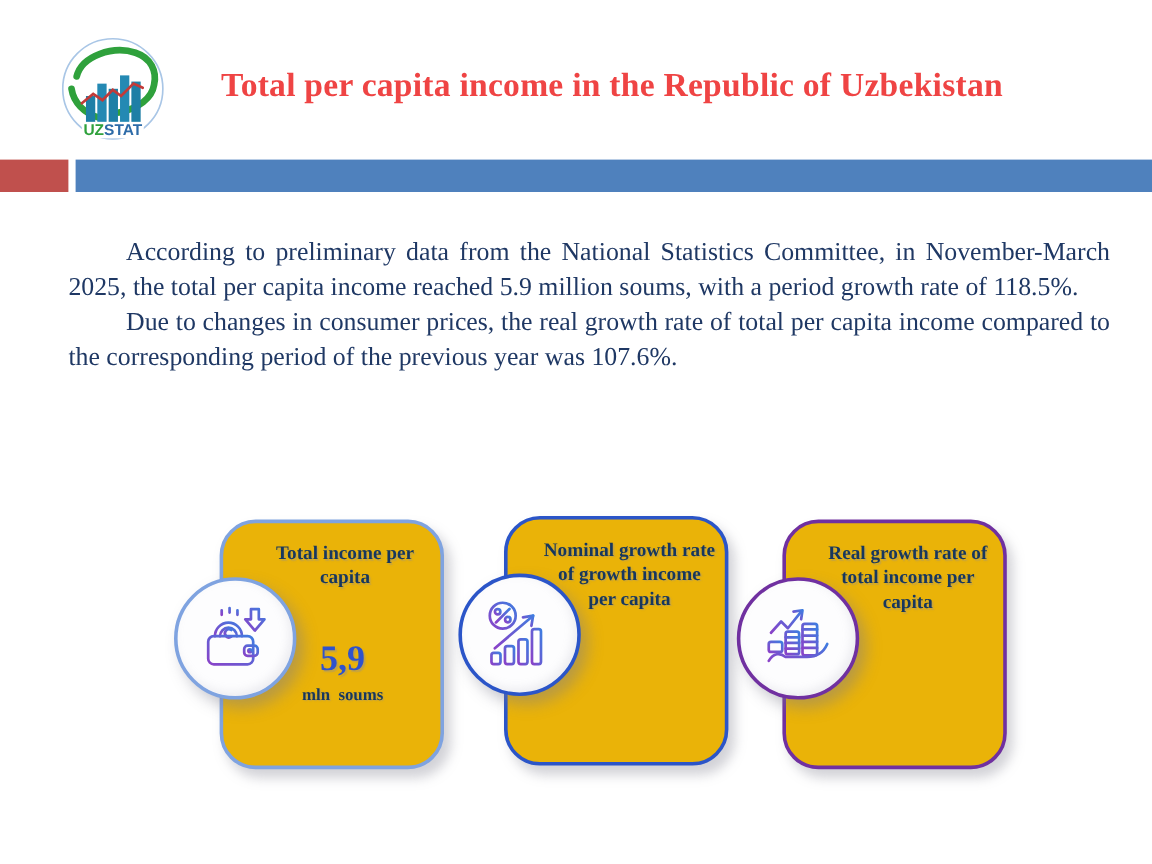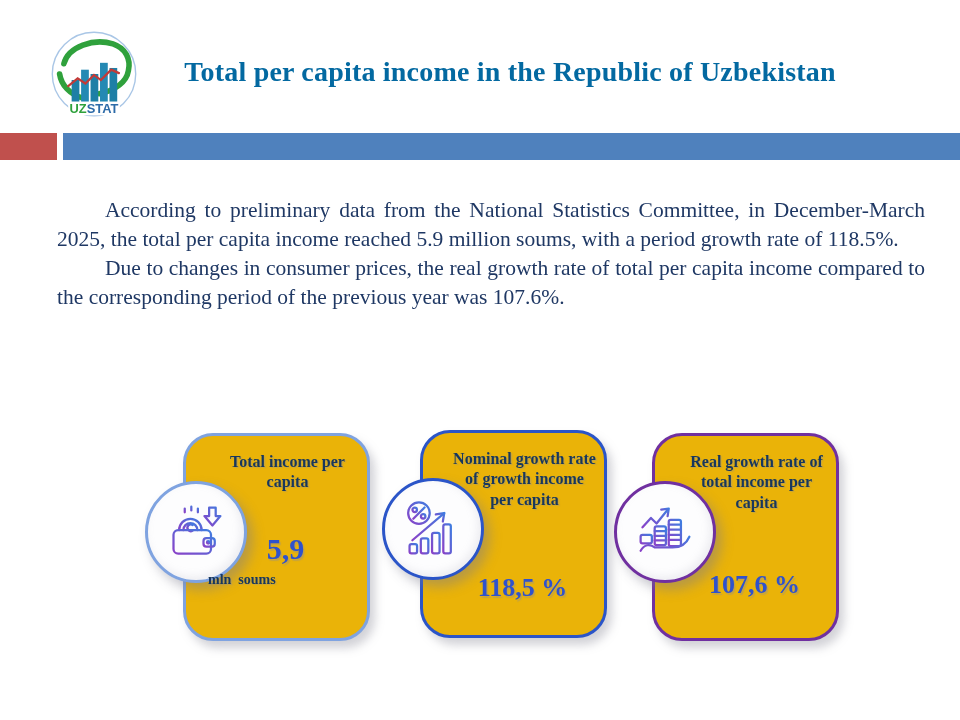--- a/index.html
+++ b/index.html
@@ -5,21 +5,21 @@
   html,body{margin:0;padding:0;background:#e8e8e8;}
   .slide{
     position:relative;width:960px;height:720px;background:#ffffff;
     font-family:"Liberation Serif",serif;overflow:hidden;margin:0 auto;
   }
 
   
   .logo{position:absolute;left:51px;top:31px;width:86px;height:86px;}
   .page-title{
     position:absolute;left:120px;top:56px;width:780px;margin:0;
-    text-align:center;font-size:28px;font-weight:bold;color:#0369a1;
+    text-align:center;font-size:28px;font-weight:bold;color:#ef4444;
     letter-spacing:.2px;
   }
 
   
   .band-red{position:absolute;left:0;top:133px;width:57px;height:27px;background:#C0504D;}
   .band-blue{position:absolute;left:63px;top:133px;width:897px;height:27px;background:#4F81BD;}
 
   
   .intro{
     position:absolute;left:57px;top:196px;width:868px;
@@ -53,21 +53,21 @@
     color:#17375E;text-shadow:1.4px 1.4px 1px rgba(140,140,155,.35);
   }
   .card-value{
     position:absolute;left:22px;right:4px;text-align:center;
     font-weight:bold;color:#2F52CC;text-shadow:1.6px 1.6px 1px rgba(140,140,155,.4);
   }
   .card-1 .card-value{top:96px;font-size:30px;text-align:center;}
   .card-2 .card-value{top:140px;font-size:26px;}
   .card-3 .card-value{top:134px;font-size:26px;}
   .card-unit{
-    position:absolute;left:22px;right:4px;top:136px;text-align:left;
+    position:absolute;left:22px;right:4px;top:136px;text-align:center;
     font-weight:bold;font-size:14px;color:#17375E;white-space:pre;
     text-shadow:1.2px 1.2px 1px rgba(140,140,155,.35);
   }
 </style>
 </head>
 <body>
 
 <div class="slide">
 
   <div class="logo">
@@ -89,21 +89,21 @@
       </text>
     </svg>
   </div>
 
   <h1 class="page-title">Total per capita income in the Republic of Uzbekistan</h1>
 
   <div class="band-red"></div>
   <div class="band-blue"></div>
 
   <div class="intro">
-    <p><span>According to preliminary data from the National Statistics Committee, in December-March 2025, the total per capita income reached </span><strong>5.9 million soums</strong><span>, with a period growth rate of </span><strong>118.5%.</strong></p>
+    <p><span>According to preliminary data from the National Statistics Committee, in November-March 2025, the total per capita income reached </span><strong>5.9 million soums</strong><span>, with a period growth rate of </span><strong>118.5%.</strong></p>
     <p><span>Due to changes in consumer prices, the real growth rate of total per capita income compared to the corresponding period of the previous year was </span><strong>107.6%.</strong></p>
   </div>
 
   <div class="card card-1">
     <div class="badge">
       <svg viewBox="0 0 64 64">
         <defs>
           <linearGradient id="g1" x1="0" y1="1" x2="1" y2="0">
             <stop offset="0" stop-color="#8A42C8"></stop>
               <stop offset="1" stop-color="#3F7CE0"></stop>
@@ -144,21 +144,20 @@
           <path d="M10,44 L44,15"></path>
           <path d="M44,15 l-9,1.5 M44,15 l-1.5,9"></path>
           <rect x="7" y="48" width="8" height="10" rx="2"></rect>
           <rect x="19" y="42" width="8" height="16" rx="2"></rect>
           <rect x="31" y="36" width="8" height="22" rx="2"></rect>
           <rect x="43" y="27" width="8" height="31" rx="2"></rect>
         </g>
       </svg>
     </div>
     <div class="card-title">Nominal growth rate of growth income per capita</div>
-    <div class="card-value">118,5 %</div>
   </div>
 
   <div class="card card-3">
     <div class="badge">
       <svg viewBox="0 0 64 64">
         <defs>
           <linearGradient id="g3" x1="0" y1="1" x2="1" y2="0">
             <stop offset="0" stop-color="#8A42C8"></stop>
               <stop offset="1" stop-color="#3F7CE0"></stop>
           </linearGradient>
@@ -170,16 +169,15 @@
             <path d="M6,39.5 h12"></path>
           <rect x="21" y="26" width="12" height="20" rx="2"></rect>
             <path d="M21,31 h12 M21,36 h12 M21,41 h12"></path>
           <rect x="36" y="19" width="13" height="28" rx="2"></rect>
             <path d="M36,24 h13 M36,29.5 h13 M36,35 h13 M36,40.5 h13"></path>
           <path d="M6,52 C10,45 16,44.5 21,48.5 L40,48.5 C50,48.5 55,44 58,37"></path>
         </g>
       </svg>
     </div>
     <div class="card-title">Real growth rate of total income per capita</div>
-    <div class="card-value">107,6 %</div>
   </div>
 
 </div>
 
 </body></html>

